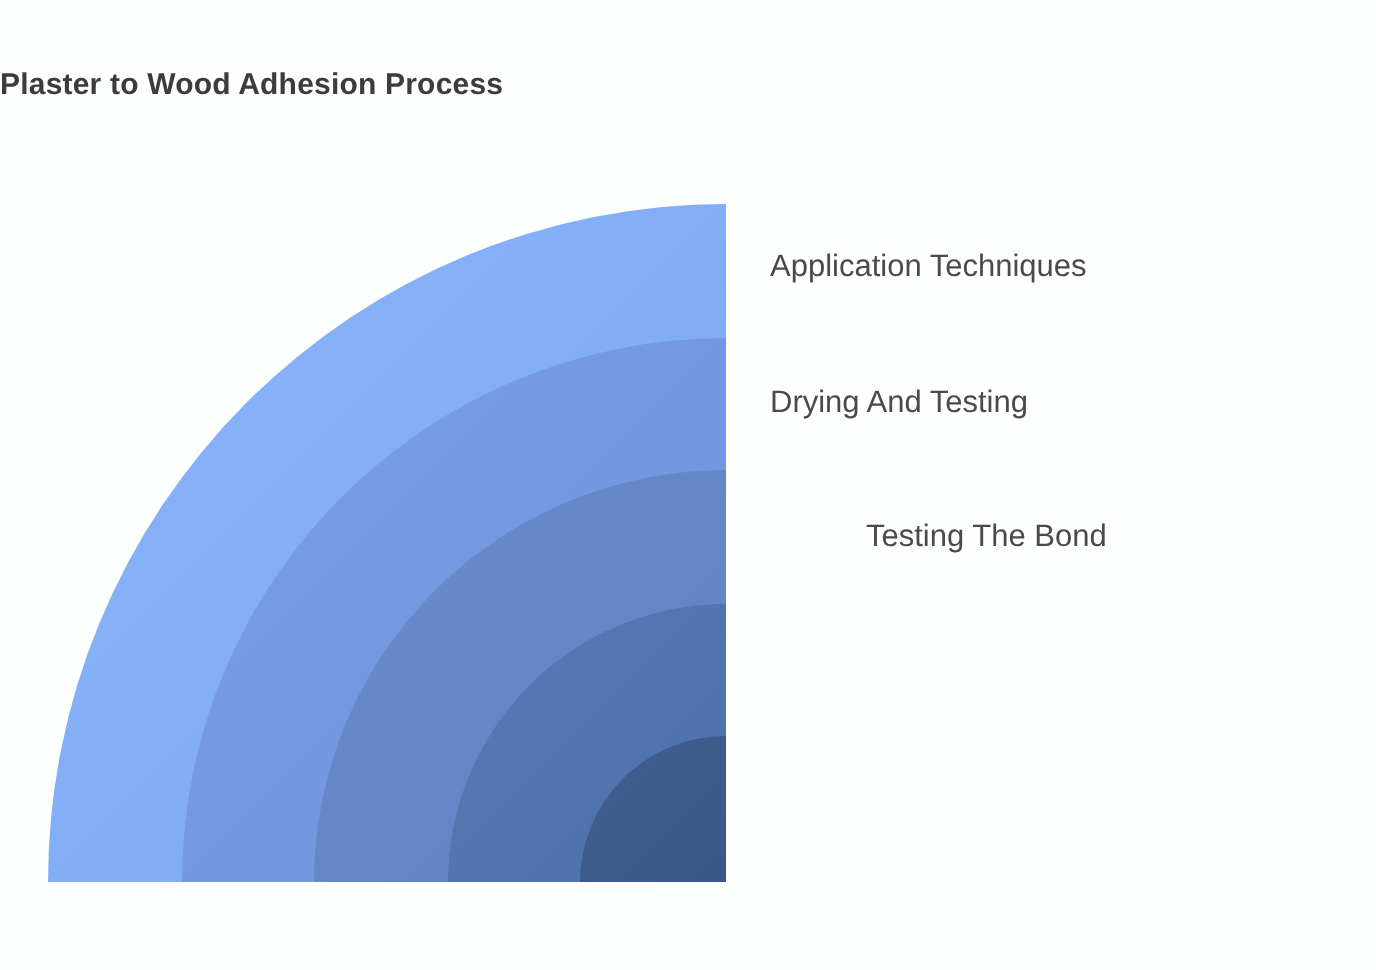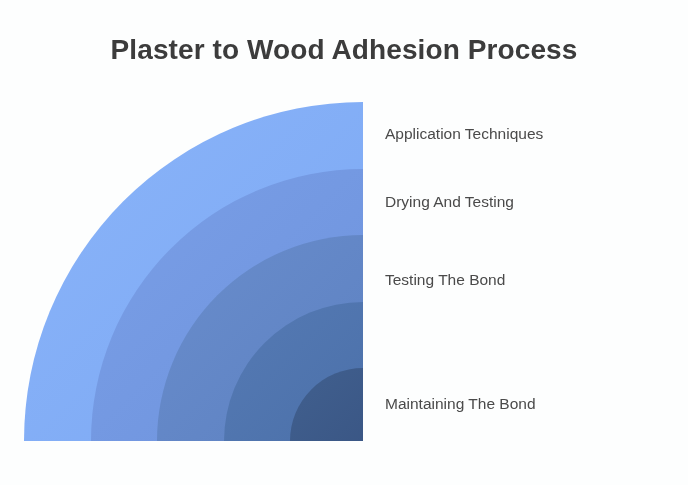--- a/index.html
+++ b/index.html
@@ -17,22 +17,21 @@
     position: relative;
     width: 688px;
     height: 485px;
     background: #fdfefe;
   }
   #chart-title {
     position: absolute;
     left: 0;
     top: 34px;
     width: 688px;
-    text-align: center;
-    font-size: 28px;
+    font-size: 15px;
     font-weight: bold;
     color: #3c3c3c;
     letter-spacing: 0.1px;
     white-space: nowrap;
   }
   #arc-stage {
     position: absolute;
     left: 0;
     top: 0;
     width: 688px;
@@ -50,21 +49,21 @@
     position: absolute;
     left: 385px;
     font-size: 15.5px;
     color: #4a4a4a;
     white-space: nowrap;
     transform: translateY(-50%);
     font-weight: normal;
   }
   .stage-label.l0 { top: 134px; }
   .stage-label.l1 { top: 202px; }
-  .stage-label.l2 { top: 280px; }
+  .stage-label.l2 { top: 269px; margin-left: 48px; }
   .stage-label.l3 { top: 337px; }
   .stage-label.l4 { top: 404px; }
 </style>
 </head>
 <body>
 
 <div id="infographic">
 
   <div id="chart-title">Plaster to Wood Adhesion Process</div>
 
@@ -101,16 +100,15 @@
       <circle cx="363" cy="441" r="206" fill="url(#grad2)"></circle>
       <circle cx="363" cy="441" r="139" fill="url(#grad3)"></circle>
       <circle cx="363" cy="441" r="73" fill="url(#grad4)"></circle>
     </g>
   </svg>
 
   <div class="stage-labels">
     <div class="stage-label l0">Application Techniques</div>
     <div class="stage-label l1">Drying And Testing</div>
     <div class="stage-label l2">Testing The Bond</div>
-    <div class="stage-label l4">Maintaining The Bond</div>
   </div>
 
 </div>
 
 </body></html>

